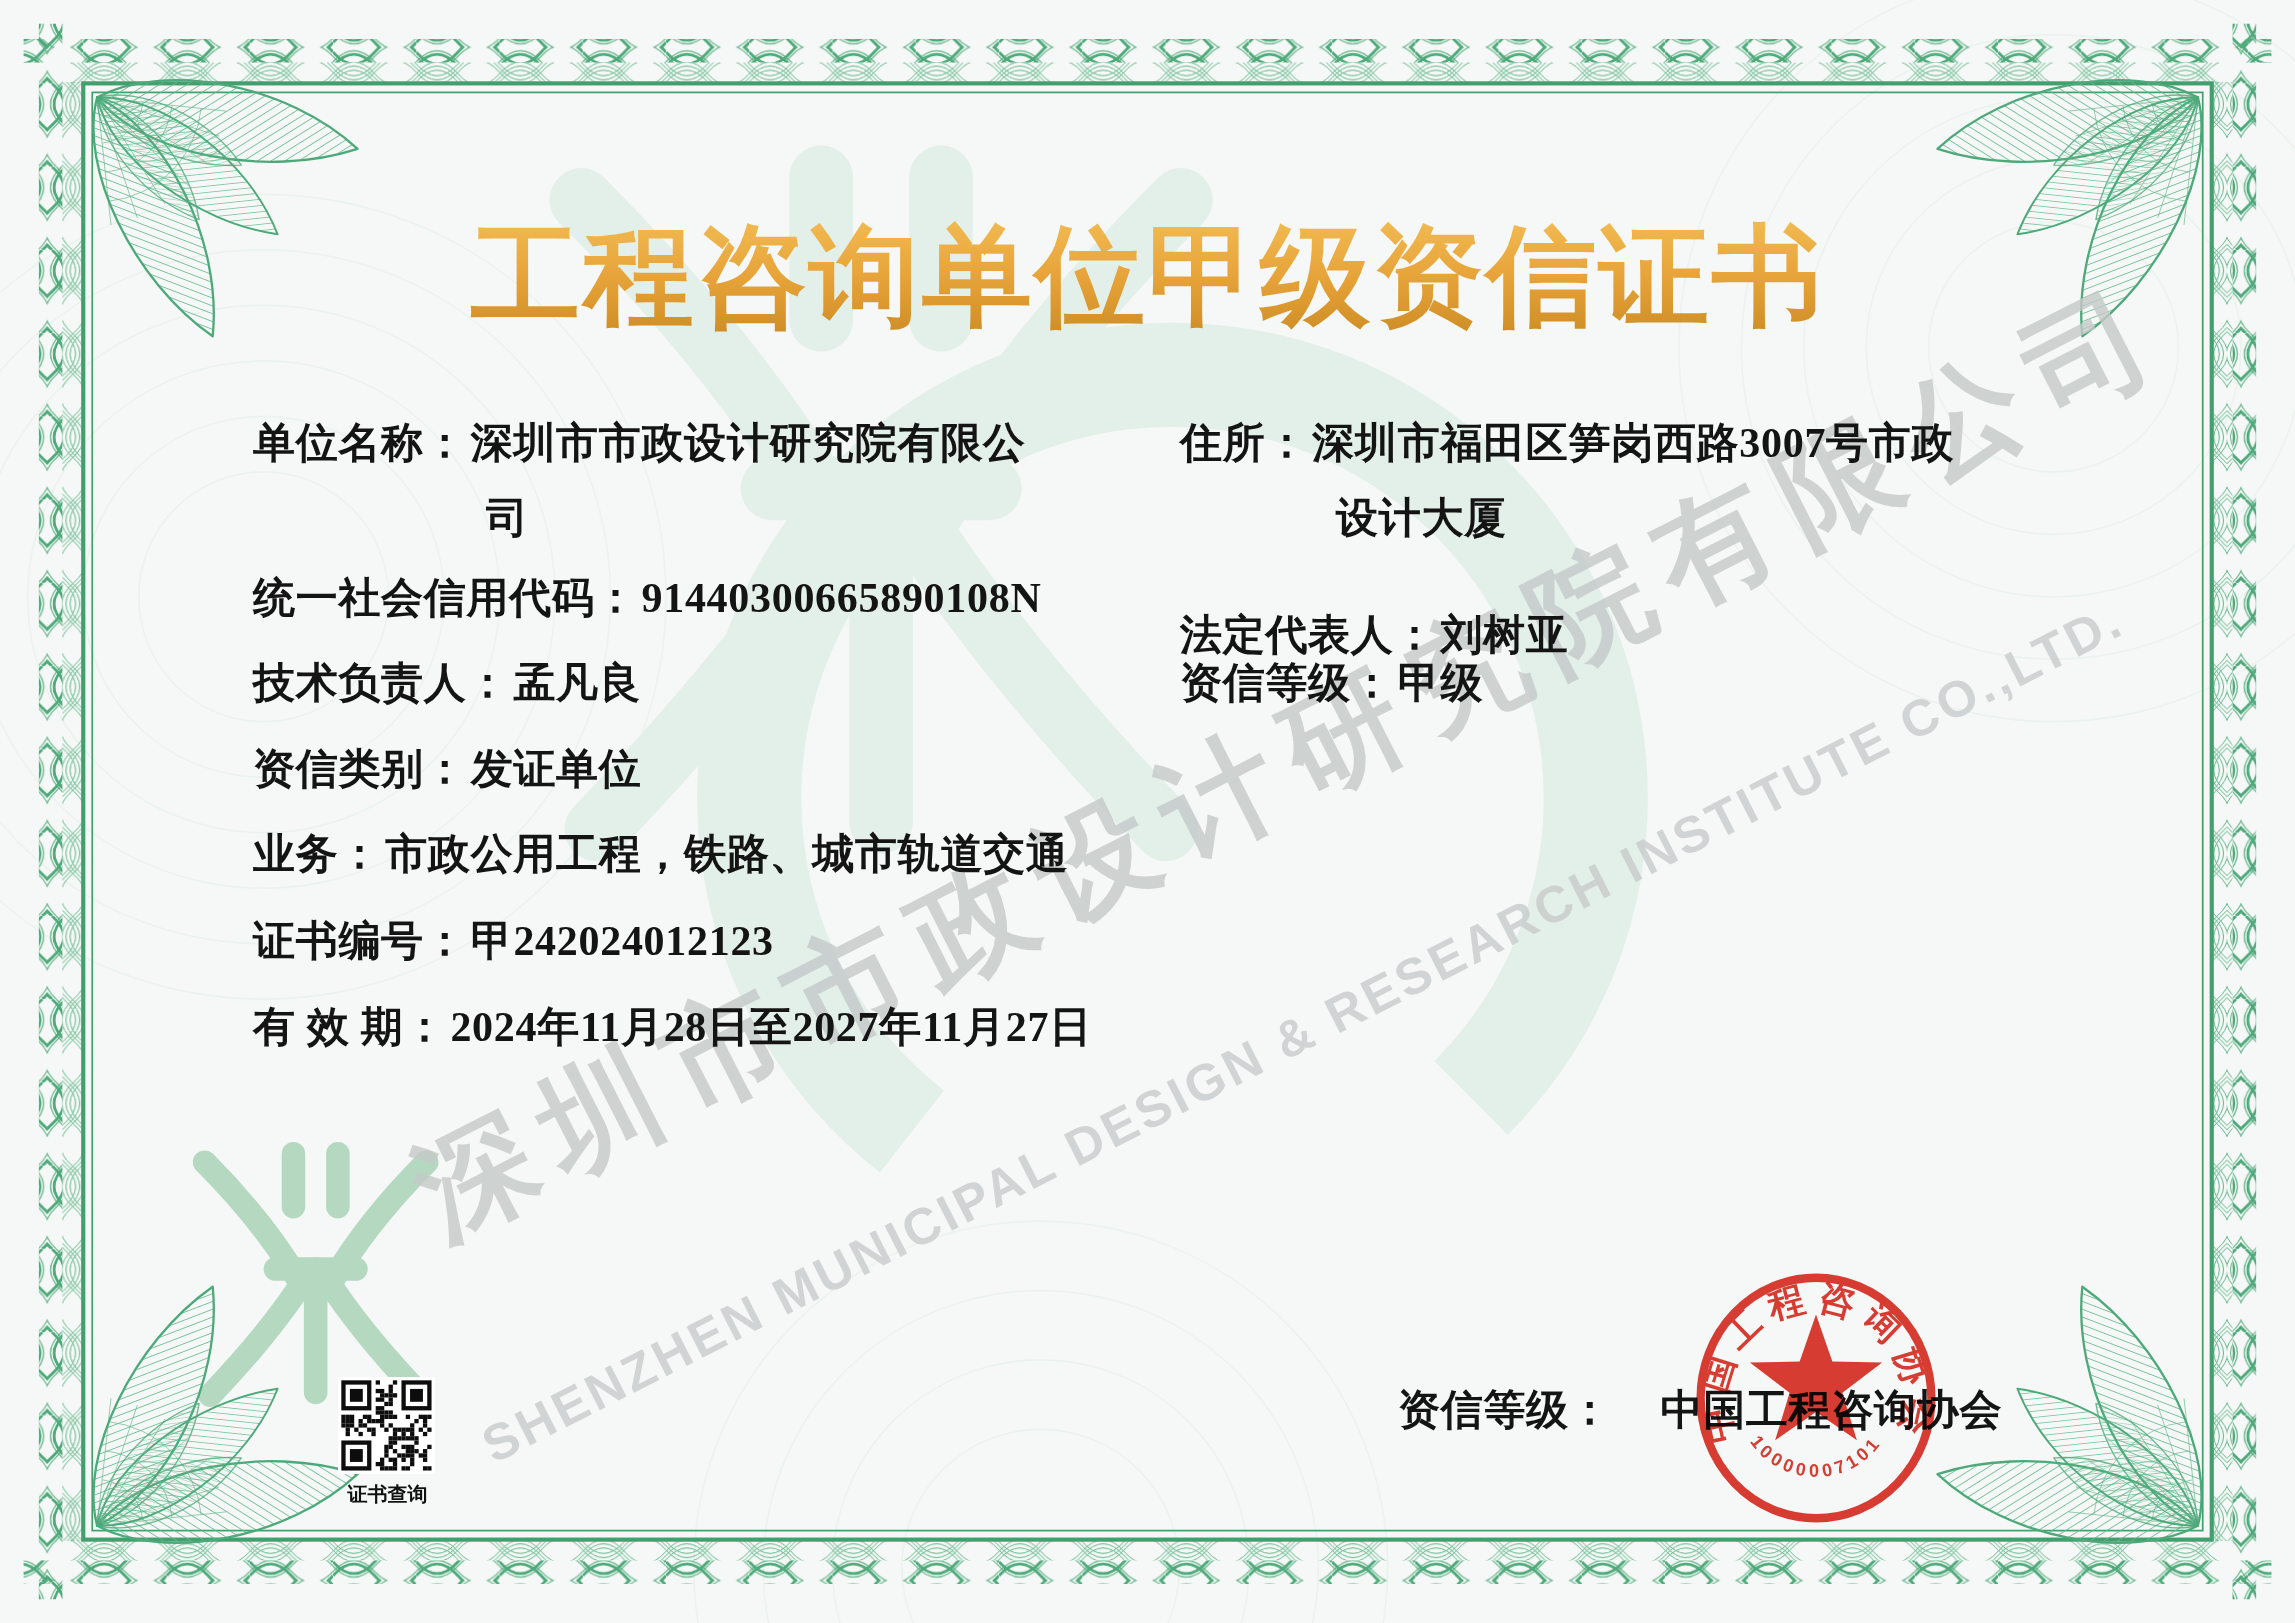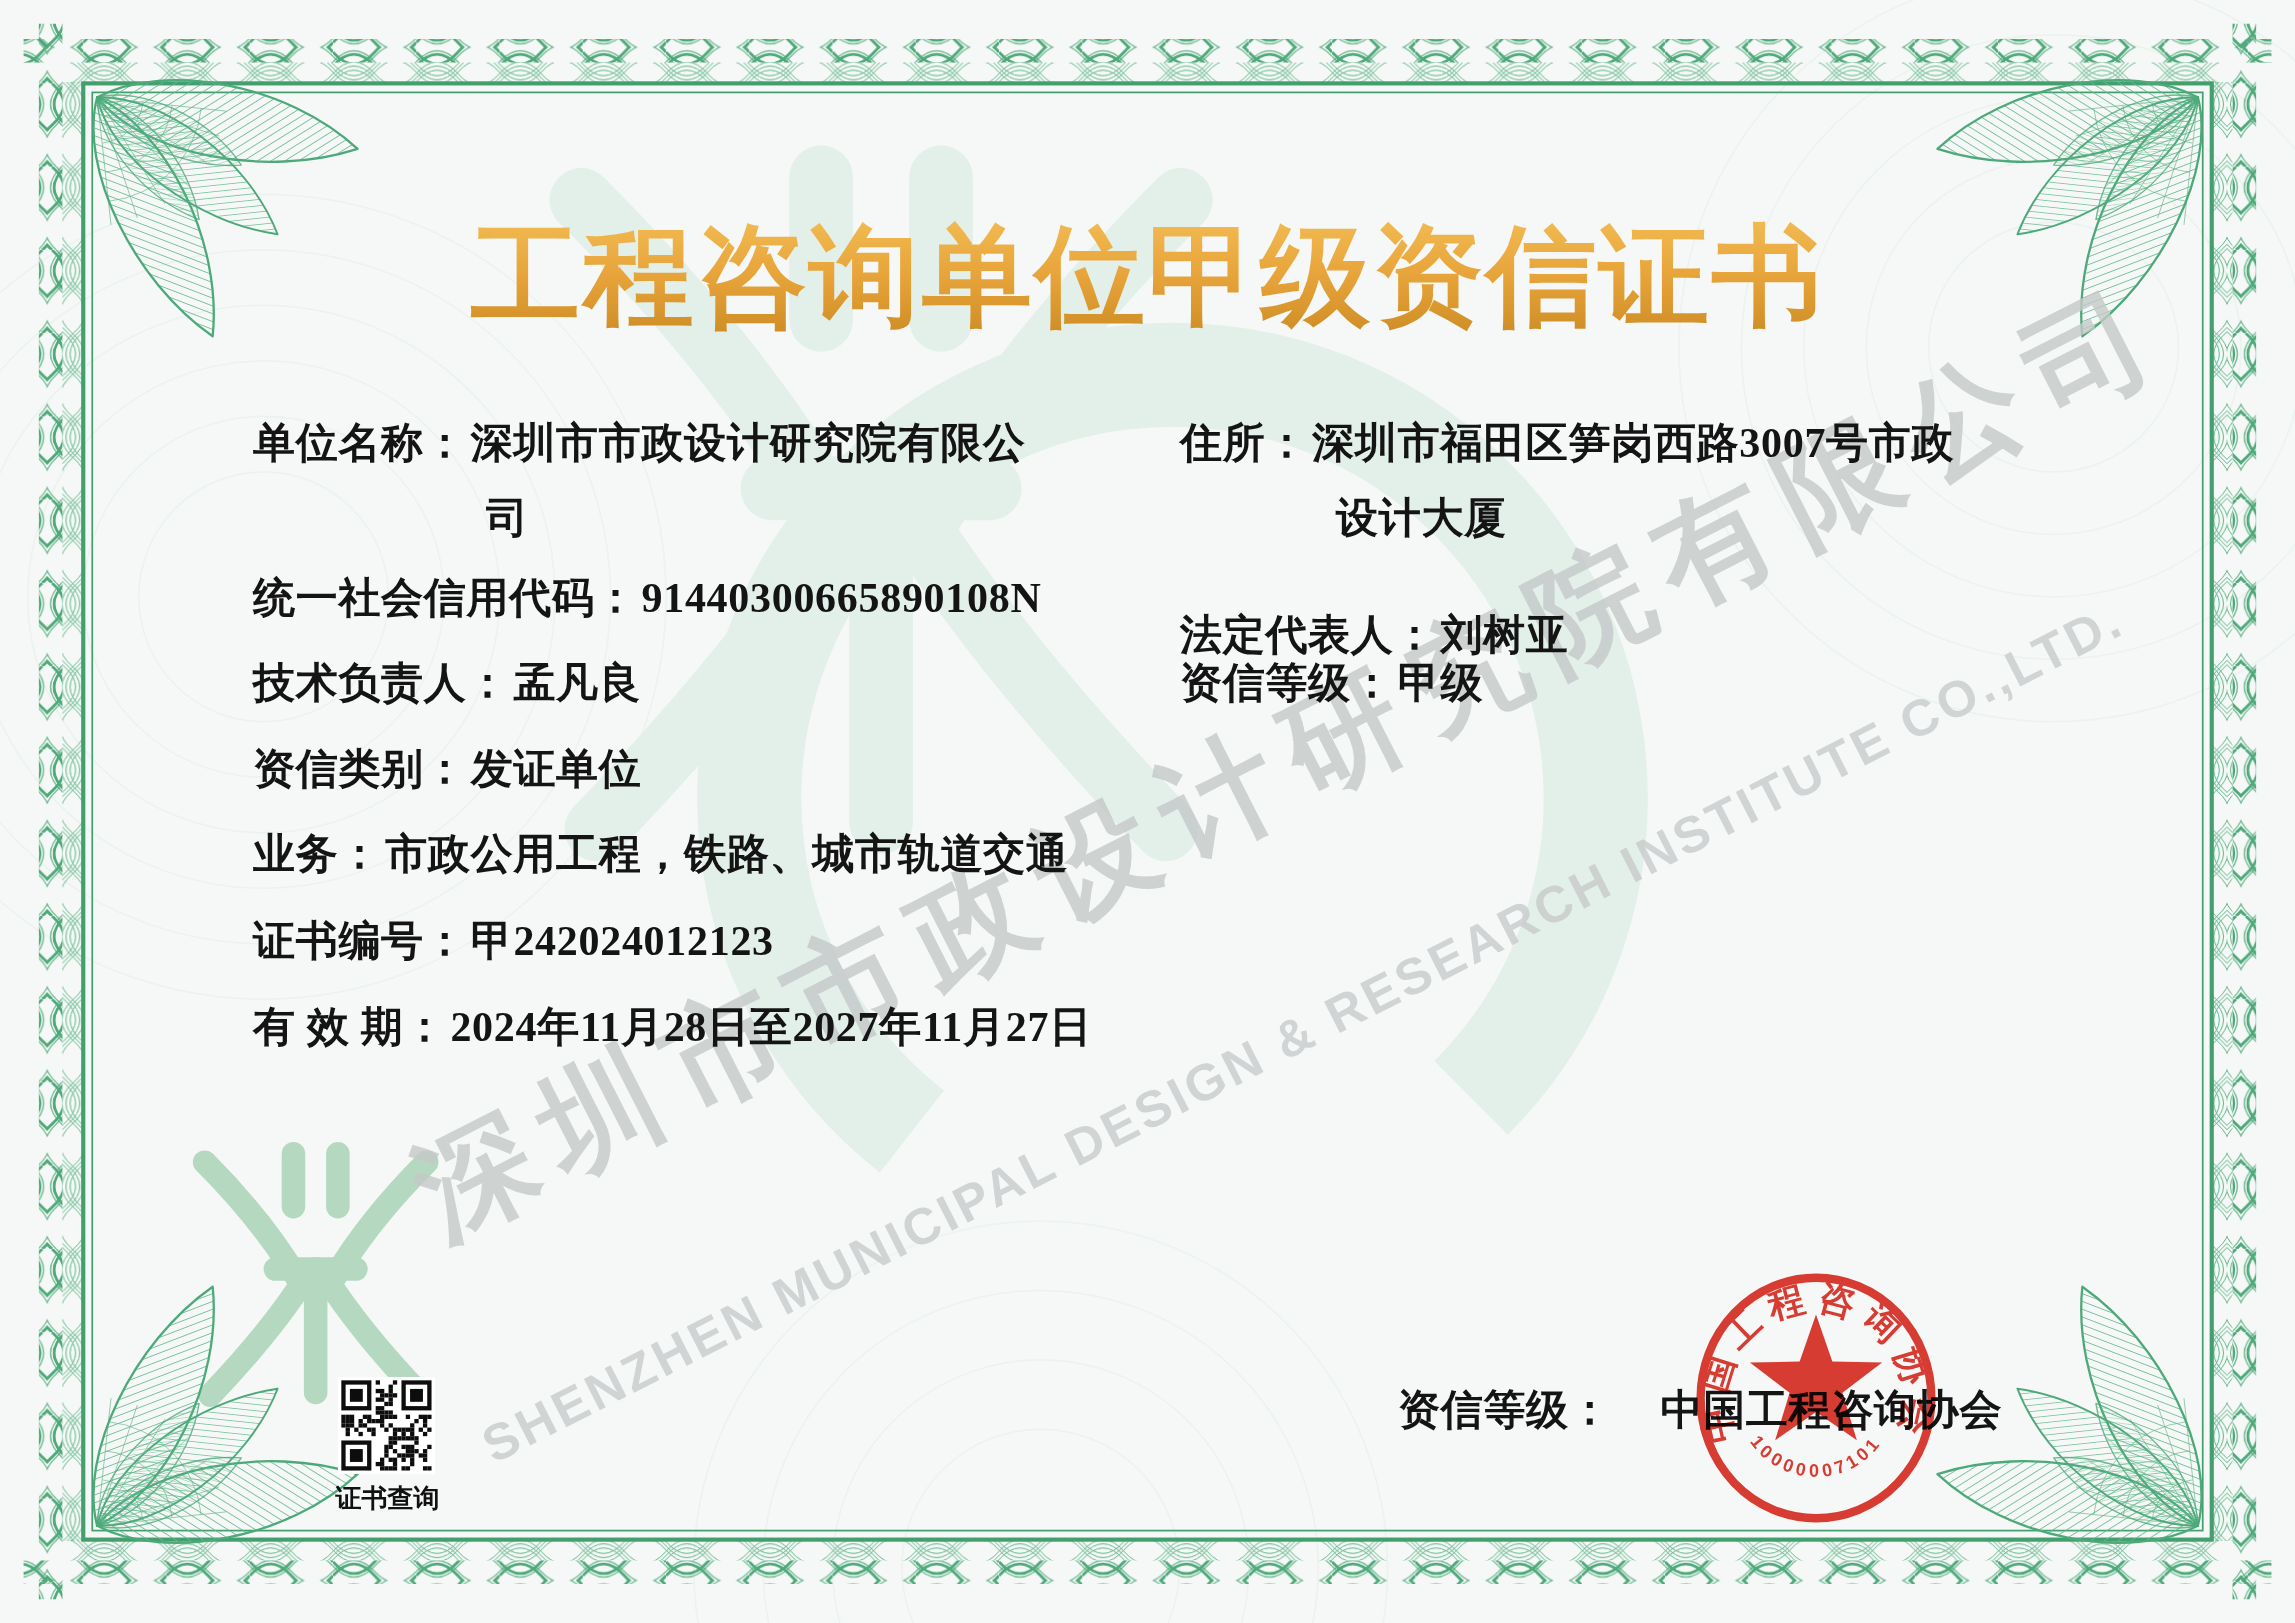--- a/index.html
+++ b/index.html
@@ -20,21 +20,21 @@
     position:absolute;left:0;right:0;top:203px;text-align:center;
     font-family:Liberation Serif, serif;
     font-weight:900;font-size:110px;letter-spacing:2.8px;
     background:linear-gradient(180deg,#f4c158 0%,#e8a63c 45%,#c8861f 100%);
     -webkit-background-clip:text;background-clip:text;color:transparent;
   }
   .line{position:absolute;white-space:nowrap;font-size:42px;font-weight:600;color:#141414;letter-spacing:0.7px;}
   .line .val{margin-left:4.2px;}
   .issuer-gap{display:inline-block;width:49px;}
   .qr-caption{position:absolute;left:311px;top:1481px;width:153px;text-align:center;
-    font-size:26px;font-weight:700;color:#111;}
+    font-size:20px;font-weight:700;color:#111;}
   .qr-box{position:absolute;left:338px;top:1377px;z-index:4;}
   .seal-box{position:absolute;left:1677px;top:1259px;z-index:5;opacity:.9;mix-blend-mode:multiply;}
 </style>
 </head>
 <body>
 
 <div class="page">
 
   <svg class="decor" width="2295" height="1623" viewBox="0 0 3308 2339" aria-hidden="true">
     <defs>

